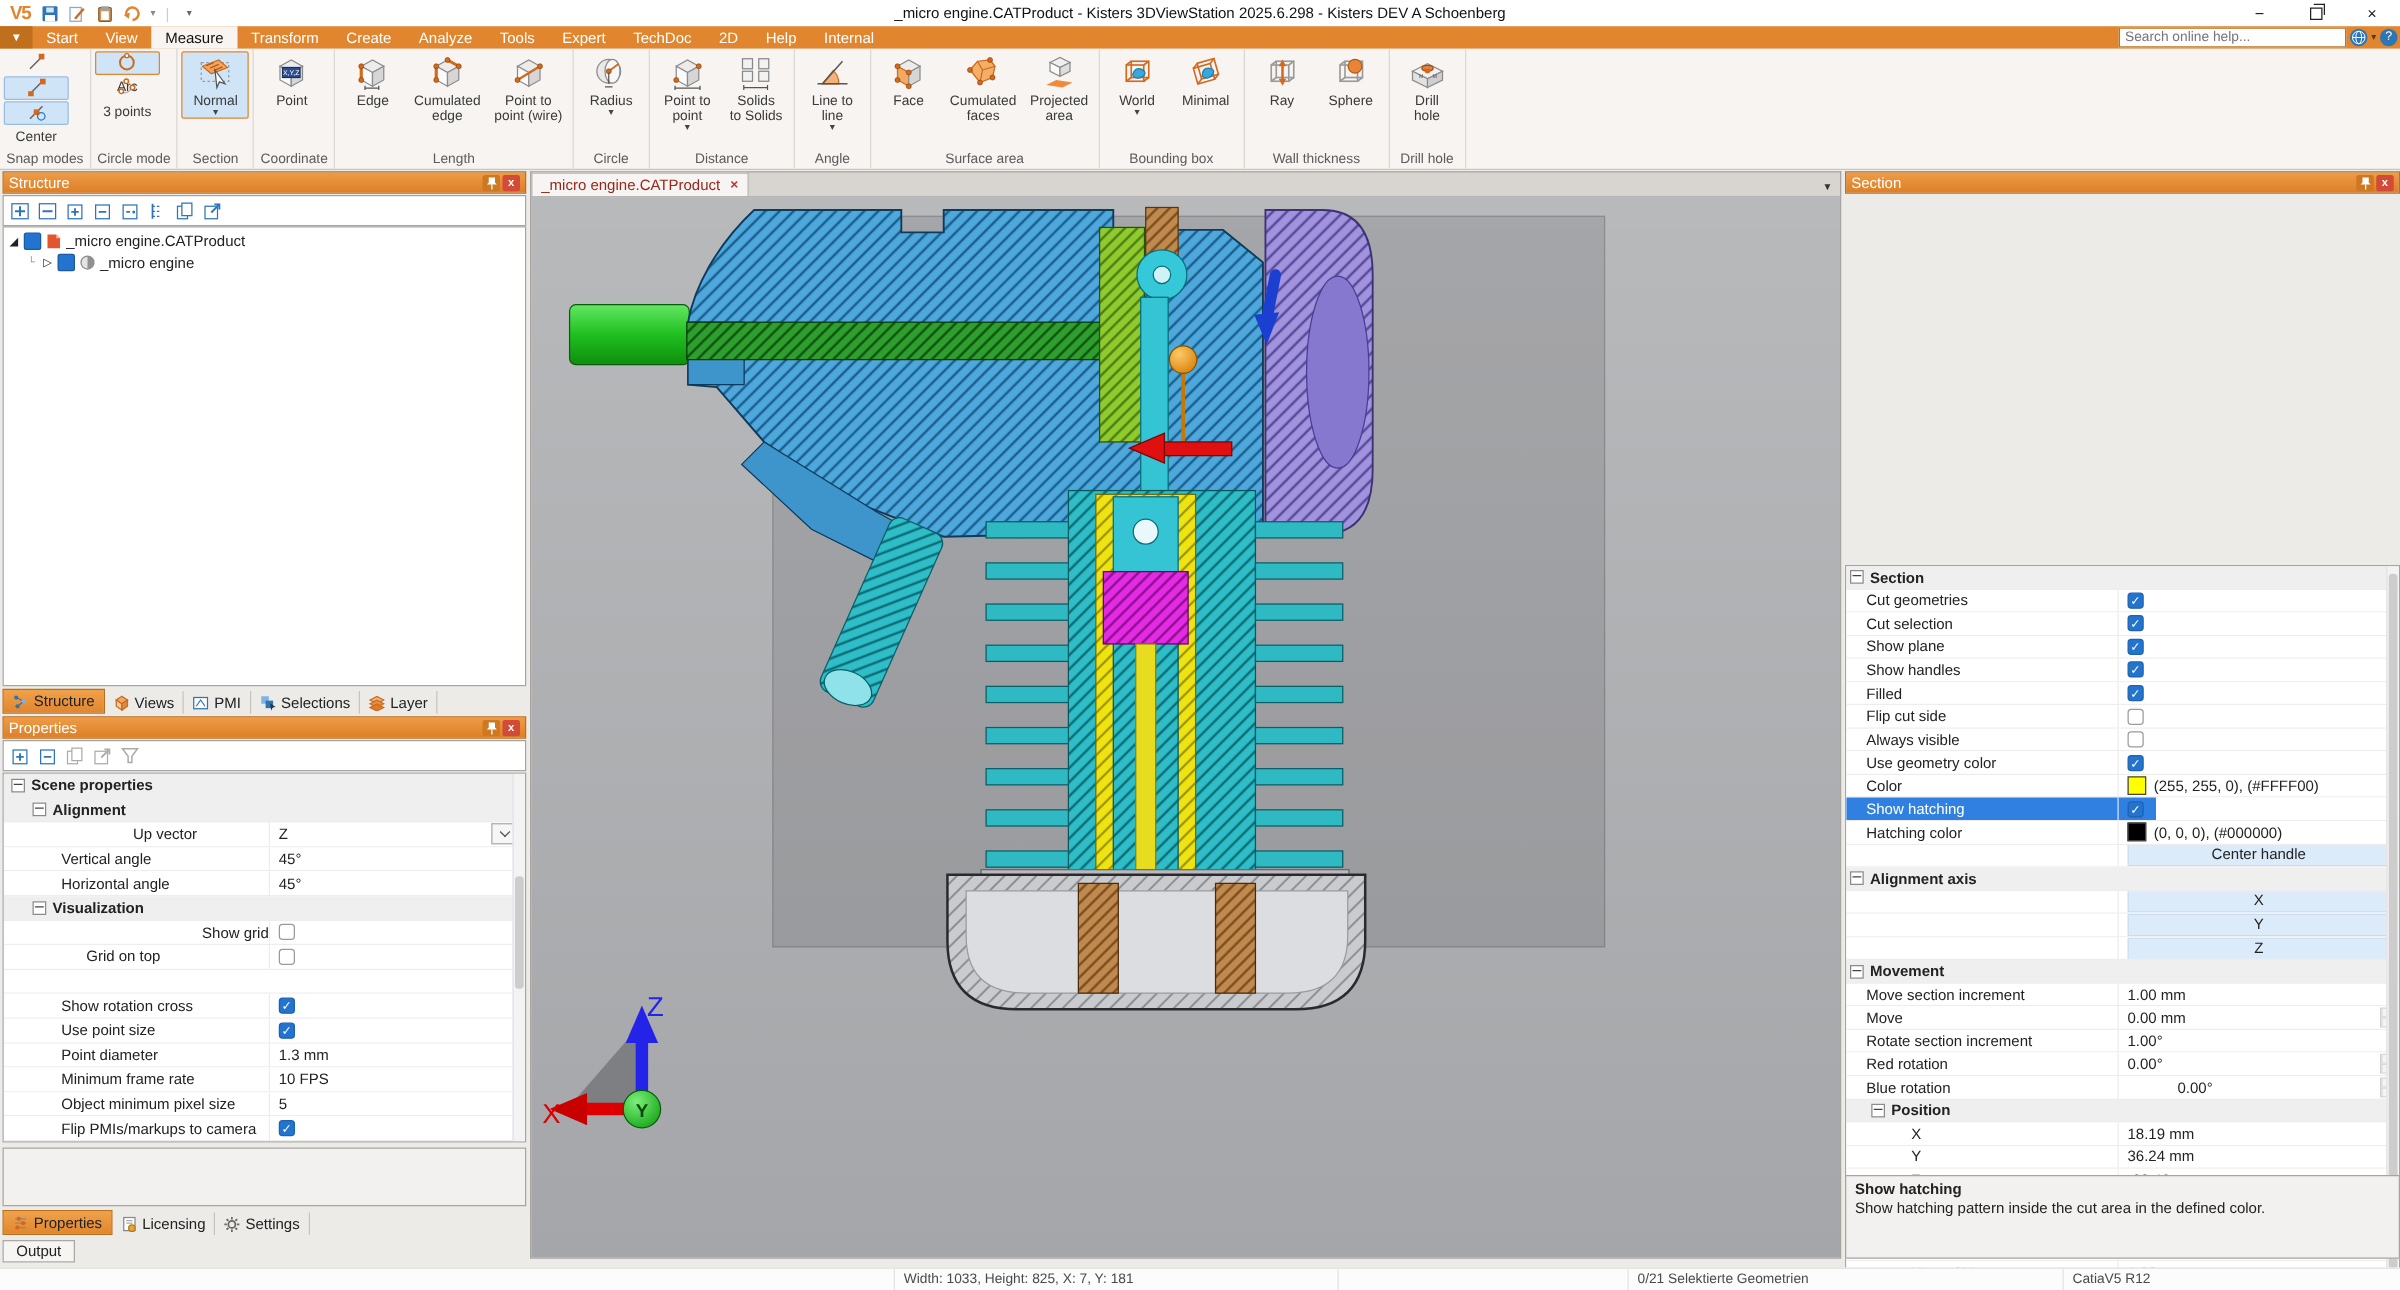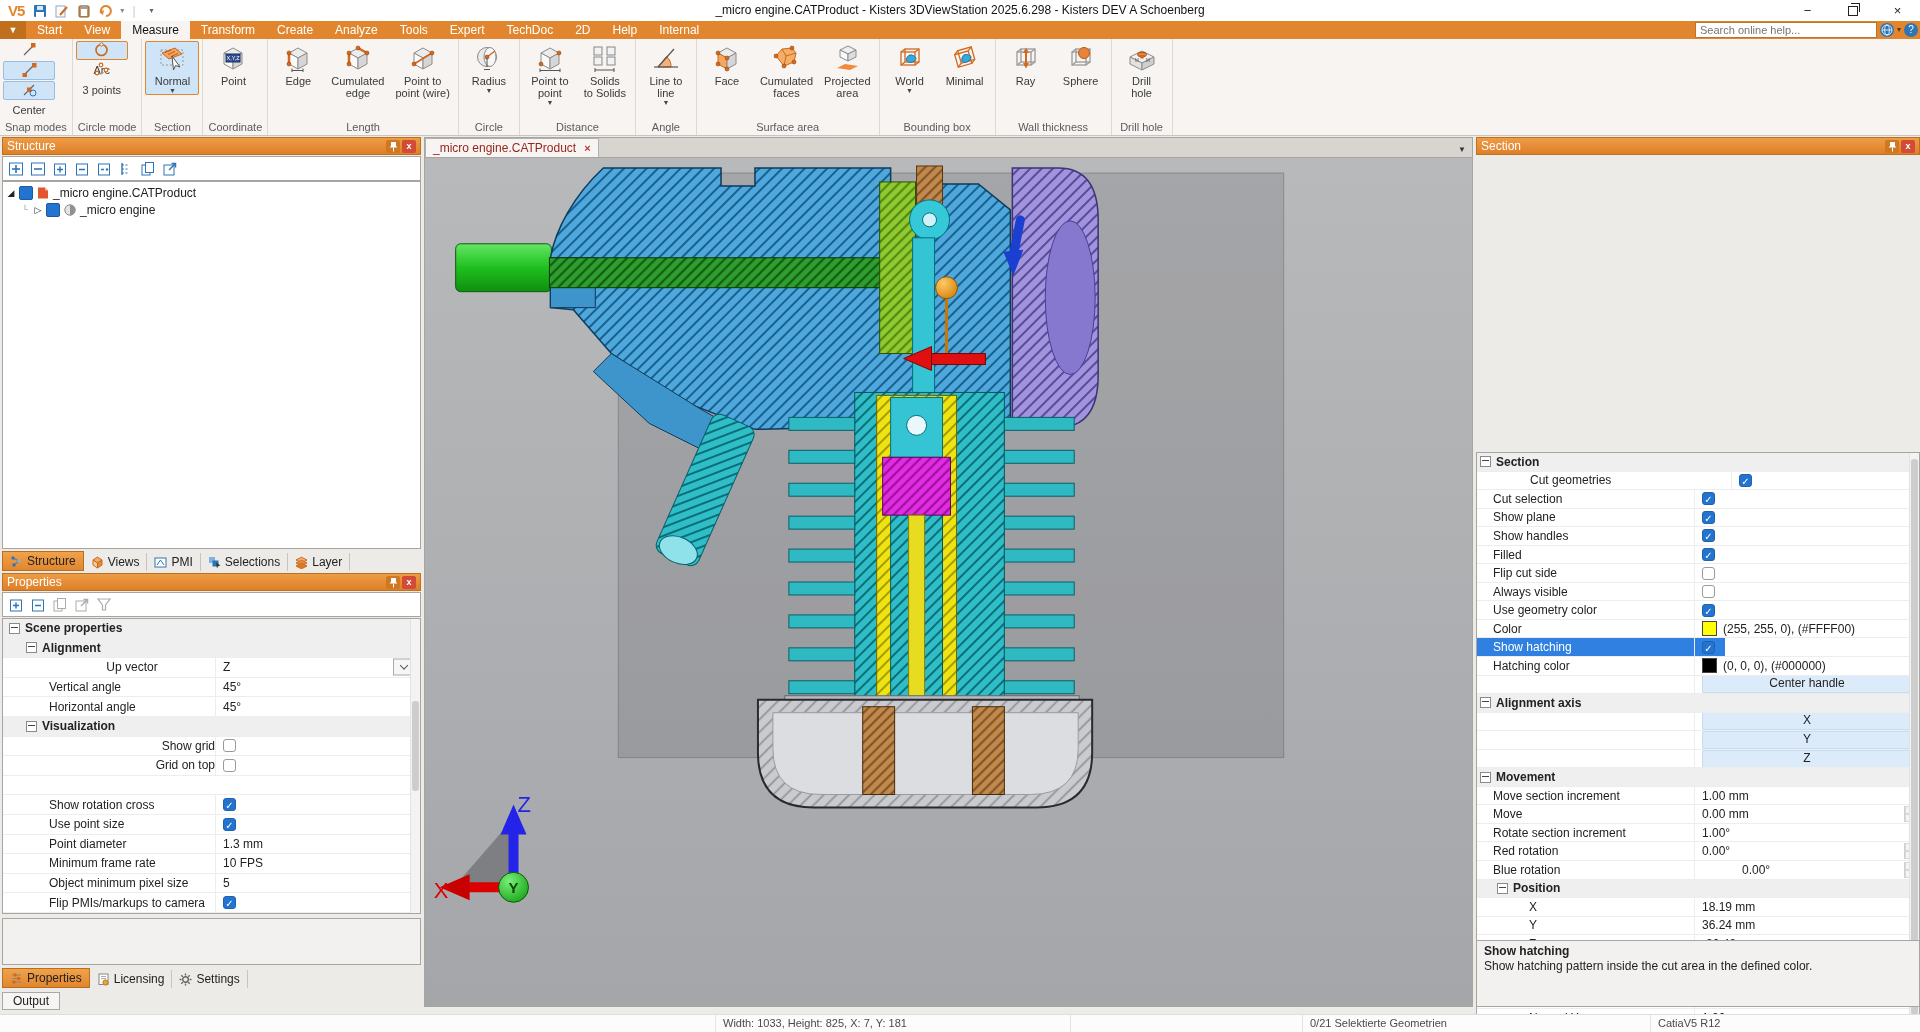--- a/index.html
+++ b/index.html
@@ -770,21 +770,21 @@
     </div>
     <div class="prow" style="height: 19.6px;">
       <div class="plabel" style="flex: 0 0 213px; padding-left: 46px; justify-content: flex-end;">
         <span>Show grid</span>
       </div>
       <div class="pvalue">
         <span class="cb "></span>
       </div>
     </div>
     <div class="prow" style="height: 19.6px;">
-      <div class="plabel" style="flex: 0 0 213px; padding-left: 66px; justify-content: flex-end;">
+      <div class="plabel" style="flex: 0 0 213px; padding-left: 66px;">
         <span>Grid on top</span>
       </div>
       <div class="pvalue">
         <span class="cb "></span>
       </div>
     </div>
     <div class="prow" style="height: 19.6px; flex-direction: column;">
       <div class="plabel" style="flex: 0 0 213px; padding-left: 46px;">
         <span>Show coordinate system</span>
       </div>
@@ -1054,21 +1054,21 @@
 </div>
 <div class="abs pgrid" style="left:1476px;top:156px;width:444px;height:781px;" id="section-grid">
   <div class="prow group" style="height: 18.55px;">
       <div class="plabel" style="flex: 0 0 218px; padding-left: 3px;">
         <span class="exp"></span>
         <span>Section</span>
       </div>
       <div class="pvalue" style="border-left: none;"></div>
     </div>
     <div class="prow" style="height: 18.55px;">
-      <div class="plabel" style="flex: 0 0 218px; padding-left: 16px; margin-left: 37px;">
+      <div class="plabel" style="flex: 0 0 218px; padding-left: 16px;">
         <span>Cut geometries</span>
       </div>
       <div class="pvalue">
         <span class="cb on">✓</span>
       </div>
     </div>
     <div class="prow" style="height: 18.55px;">
       <div class="plabel" style="flex: 0 0 218px; padding-left: 16px;">
         <span>Cut selection</span>
       </div>

